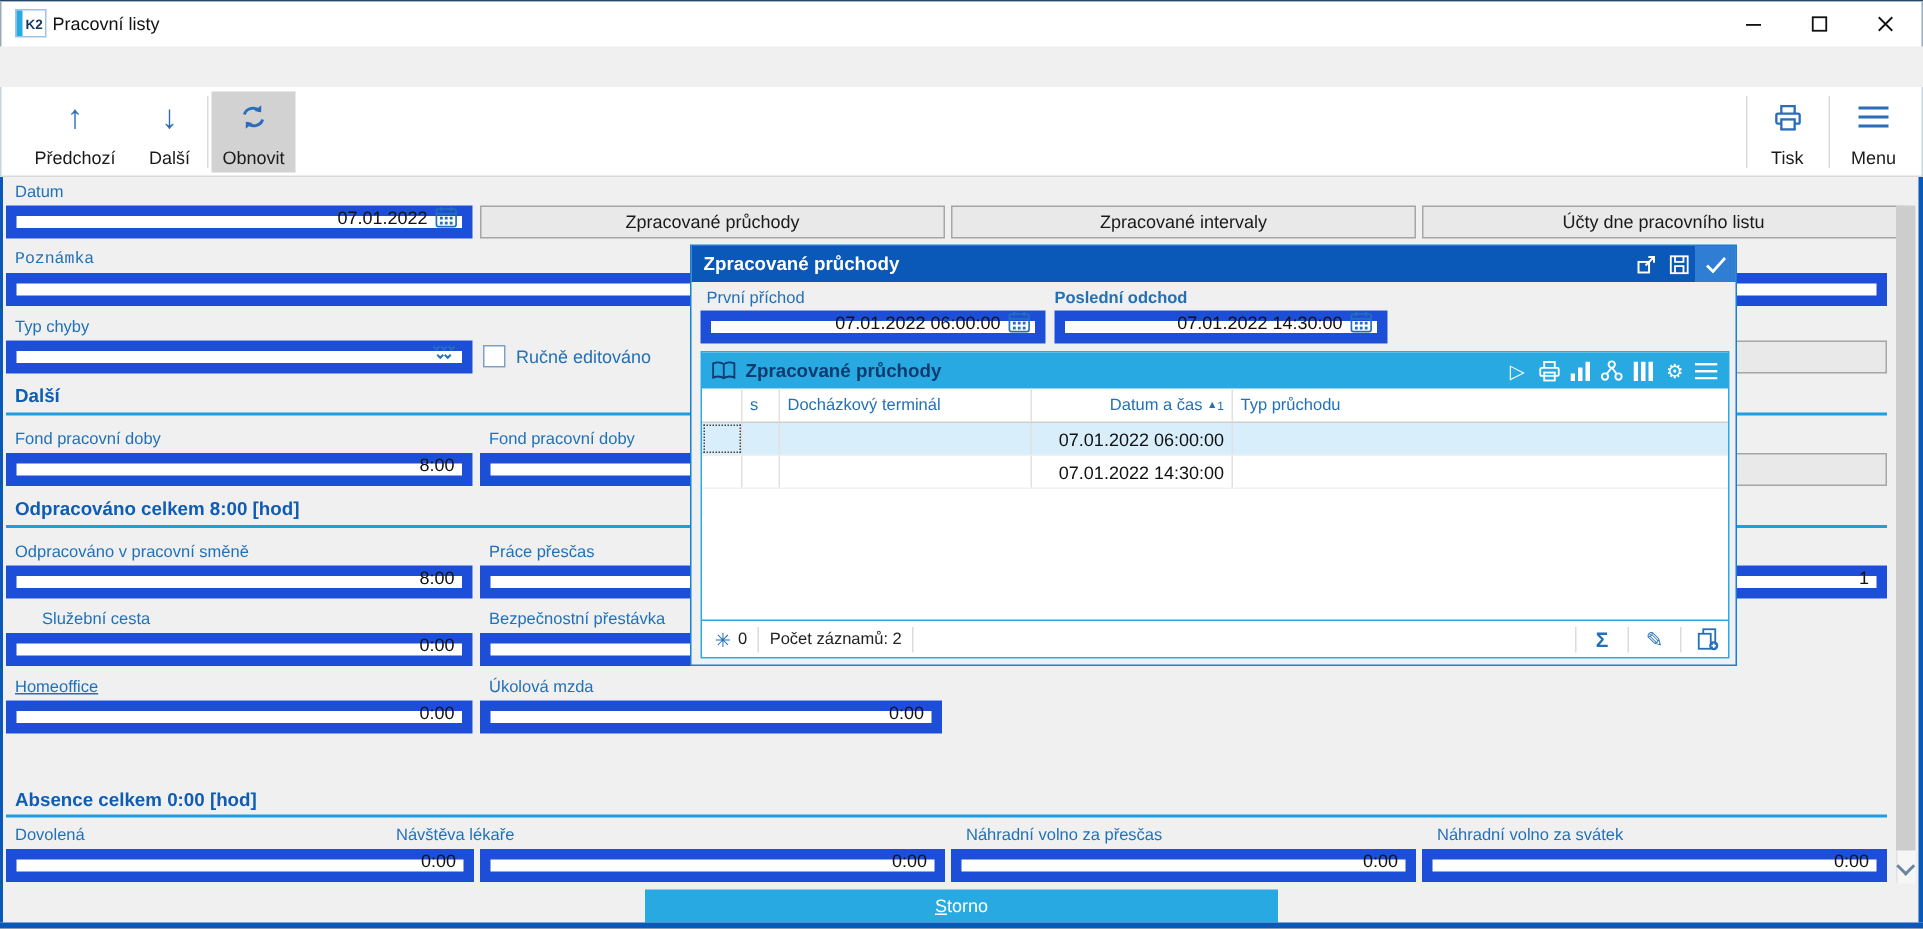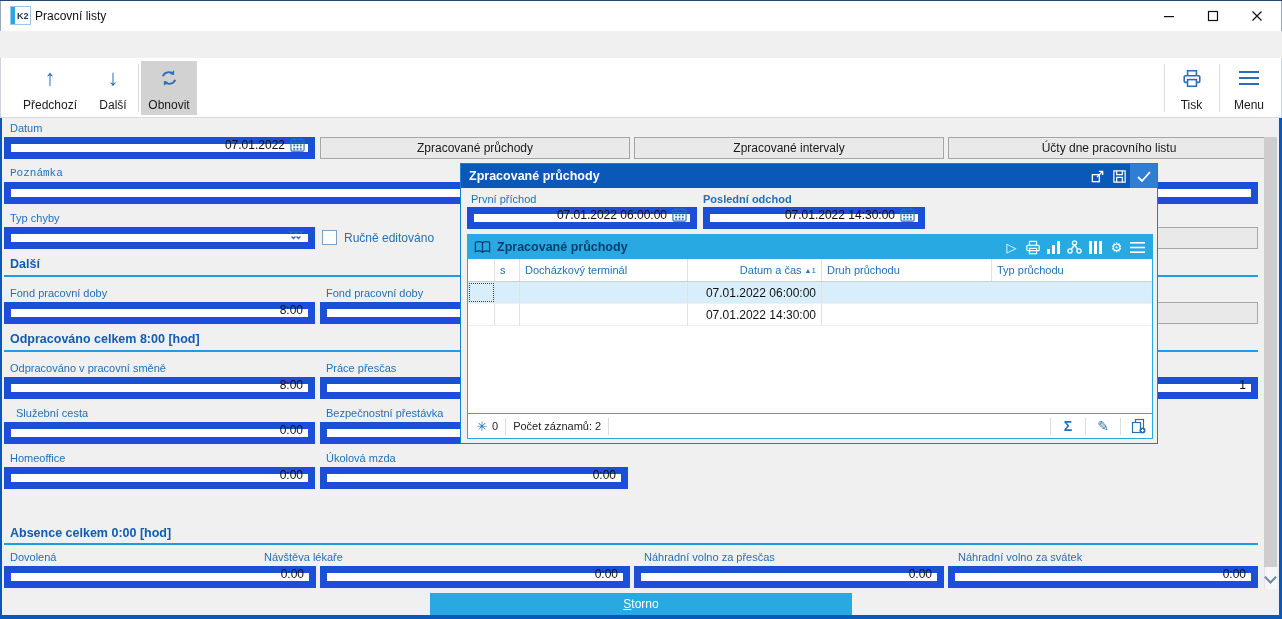--- a/index.html
+++ b/index.html
@@ -213,30 +213,30 @@
     <div class="val">8:00</div>
   </div>
   <div class="abs lbl" style="left:326px;top:361px;">Práce přesčas</div>
   <div class="abs inp" style="left:320px;top:376px;width:308px;">
     <div class="val"></div>
   </div>
   <div class="abs inp" style="left:948px;top:376px;width:310px;">
     <div class="val">1</div>
   </div>
 
-  <div class="abs lbl" style="left:16px;top:406px;">Služební cesta</div>
+  <div class="abs lbl" style="left:28px;top:406px;">Služební cesta</div>
   <div class="abs inp" style="left:4px;top:421px;width:311px;">
     <div class="val">0:00</div>
   </div>
   <div class="abs lbl" style="left:326px;top:406px;">Bezpečnostní přestávka</div>
   <div class="abs inp" style="left:320px;top:421px;width:308px;">
     <div class="val"></div>
   </div>
 
-  <div class="abs lbl" style="left:10px;top:451px;">Homeoffice</div>
+  <div class="abs lbl" style="left:10px;top:451px;text-decoration:underline;">Homeoffice</div>
   <div class="abs inp" style="left:4px;top:466px;width:311px;">
     <div class="val">0:00</div>
   </div>
   <div class="abs lbl" style="left:326px;top:451px;">Úkolová mzda</div>
   <div class="abs inp" style="left:320px;top:466px;width:308px;">
     <div class="val">0:00</div>
   </div>
 
 
   <div class="abs sect" style="left:10px;top:525px;">Absence celkem 0:00 [hod]</div>
@@ -383,21 +383,20 @@
 
       <div class="grow head">
         <div class="gcell" style="width:27px;"></div>
         <div class="gcell" style="width:25px;">s</div>
         <div class="gcell" style="width:168px;">Docházkový terminál</div>
         <div class="gcell r" style="width:134px;">
           <span>Datum a čas</span>
           <span style="font-size:7px;margin-left:3px;">▲</span>
           <span style="font-size:8px;vertical-align:sub;">1</span>
         </div>
-        <div class="gcell" style="width:170px;">Druh průchodu</div>
         <div class="gcell" style="flex:1;border-right:none;">Typ průchodu</div>
       </div>
 
       <div class="grow body sel">
         <div class="gcell focuscell" style="width:27px;"></div>
         <div class="gcell" style="width:25px;"></div>
         <div class="gcell" style="width:168px;"></div>
         <div class="gcell r" style="width:134px;">07.01.2022 06:00:00</div>
         <div class="gcell" style="flex:1;border-right:none;"></div>
       </div>

